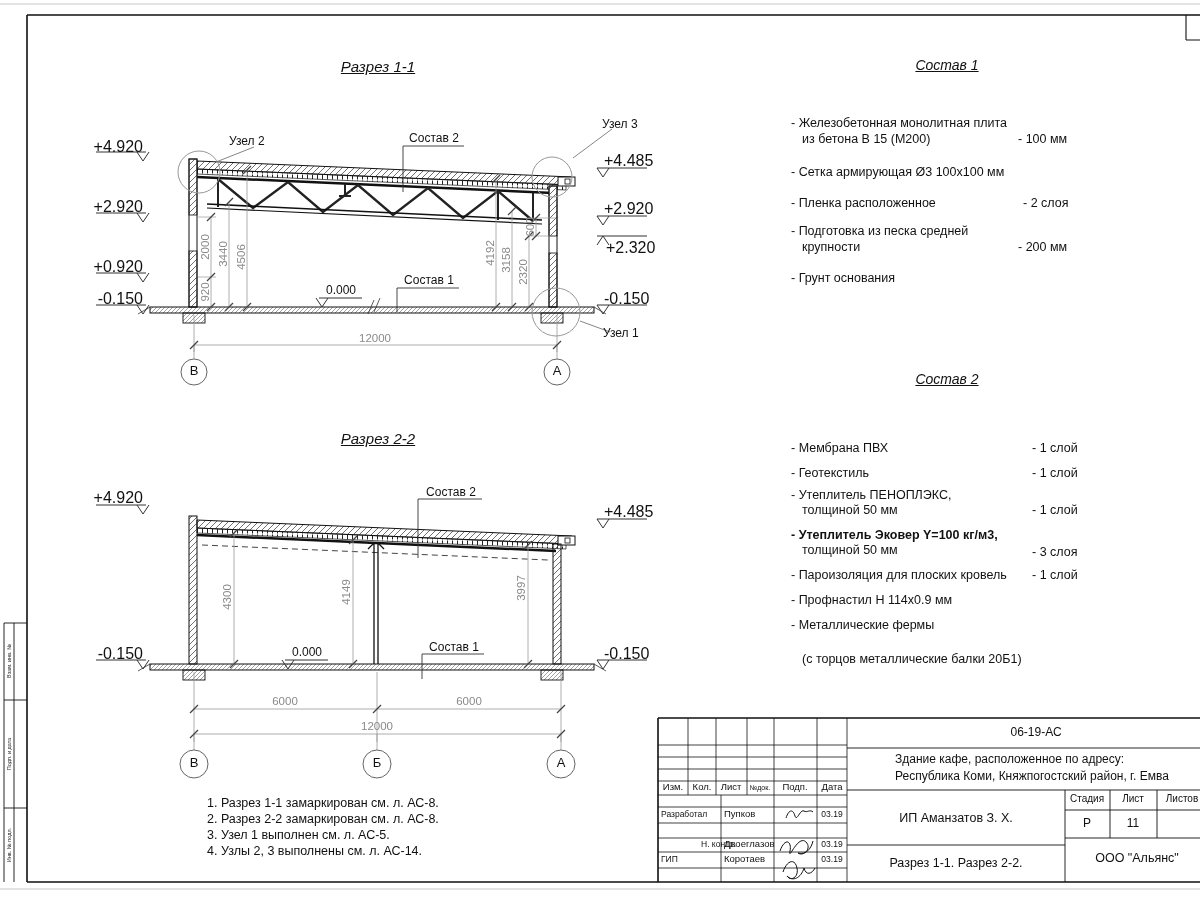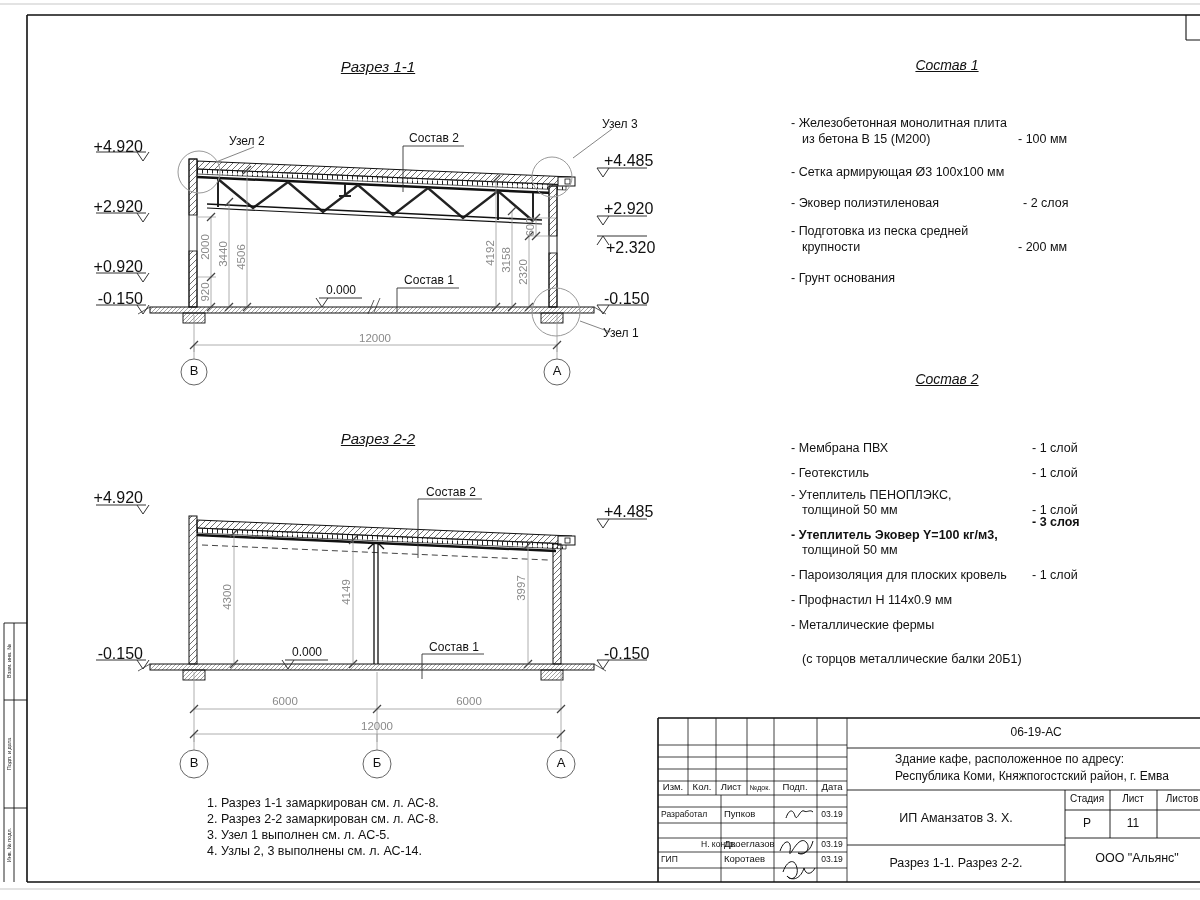--- a/index.html
+++ b/index.html
@@ -220,38 +220,38 @@
 <span class="t dim c" style="left:377px; top:720px;">12000</span>
 <span class="t ax" style="left:194px; top:764px;">В</span>
 <span class="t ax" style="left:377px; top:764px;">Б</span>
 <span class="t ax" style="left:561px; top:764px;">А</span>
 
 <span class="t hd c" style="left:947px; top:57px;">Состав 1</span>
 <span class="t list" style="left:791px; top:116px;">- Железобетонная  монолитная плита</span>
 <span class="t list" style="left:802px; top:132px;">из бетона В 15 (М200)</span>
 <span class="t list" style="left:1018px; top:132px;">- 100 мм</span>
 <span class="t list" style="left:791px; top:165px;">- Сетка армирующая Ø3 100x100 мм</span>
-<span class="t list" style="left:791px; top:196px;">- Эковер полиэтиленовая</span>
+<span class="t list" style="left:791px; top:196px;">- Пленка расположенное</span>
 <span class="t list" style="left:1023px; top:196px;">- 2 слоя</span>
 <span class="t list" style="left:791px; top:224px;">- Подготовка из песка средней</span>
 <span class="t list" style="left:802px; top:240px;">крупности</span>
 <span class="t list" style="left:1018px; top:240px;">- 200 мм</span>
 <span class="t list" style="left:791px; top:271px;">- Грунт основания</span>
 
 <span class="t hd c" style="left:947px; top:371px;">Состав 2</span>
 <span class="t list" style="left:791px; top:441px;">- Мембрана ПВХ</span>
 <span class="t list" style="left:1032px; top:441px;">- 1 слой</span>
 <span class="t list" style="left:791px; top:466px;">- Геотекстиль</span>
 <span class="t list" style="left:1032px; top:466px;">- 1 слой</span>
 <span class="t list" style="left:791px; top:488px;">- Утеплитель ПЕНОПЛЭКС,</span>
 <span class="t list" style="left:802px; top:503px;">толщиной 50 мм</span>
 <span class="t list" style="left:1032px; top:503px;">- 1 слой</span>
 <span class="t list" style="left:791px; top:528px;font-weight:bold;">- Утеплитель Эковер Y=100 кг/м3,</span>
 <span class="t list" style="left:802px; top:543px;">толщиной 50 мм</span>
-<span class="t list" style="left:1032px; top:515px;font-weight:bold;">- 3 слоя</span>
+<span class="t list" style="left:1032px; top:545px;">- 3 слоя</span>
 <span class="t list" style="left:791px; top:568px;">- Пароизоляция для плоских кровель</span>
 <span class="t list" style="left:1032px; top:568px;">- 1 слой</span>
 <span class="t list" style="left:791px; top:593px;">- Профнастил Н 114x0.9 мм</span>
 <span class="t list" style="left:791px; top:618px;">- Металлические фермы</span>
 <span class="t list" style="left:802px; top:632px;margin-top:20px;">(с торцов металлические балки 20Б1)</span>
 
 <span class="t list" style="left:207px; top:796px;">1. Разрез 1-1 замаркирован см. л. АС-8.</span>
 <span class="t list" style="left:207px; top:812px;">2. Разрез 2-2 замаркирован см. л. АС-8.</span>
 <span class="t list" style="left:207px; top:828px;">3. Узел 1 выполнен см. л. АС-5.</span>
 <span class="t list" style="left:207px; top:844px;">4. Узлы 2, 3 выполнены см. л. АС-14.</span>

